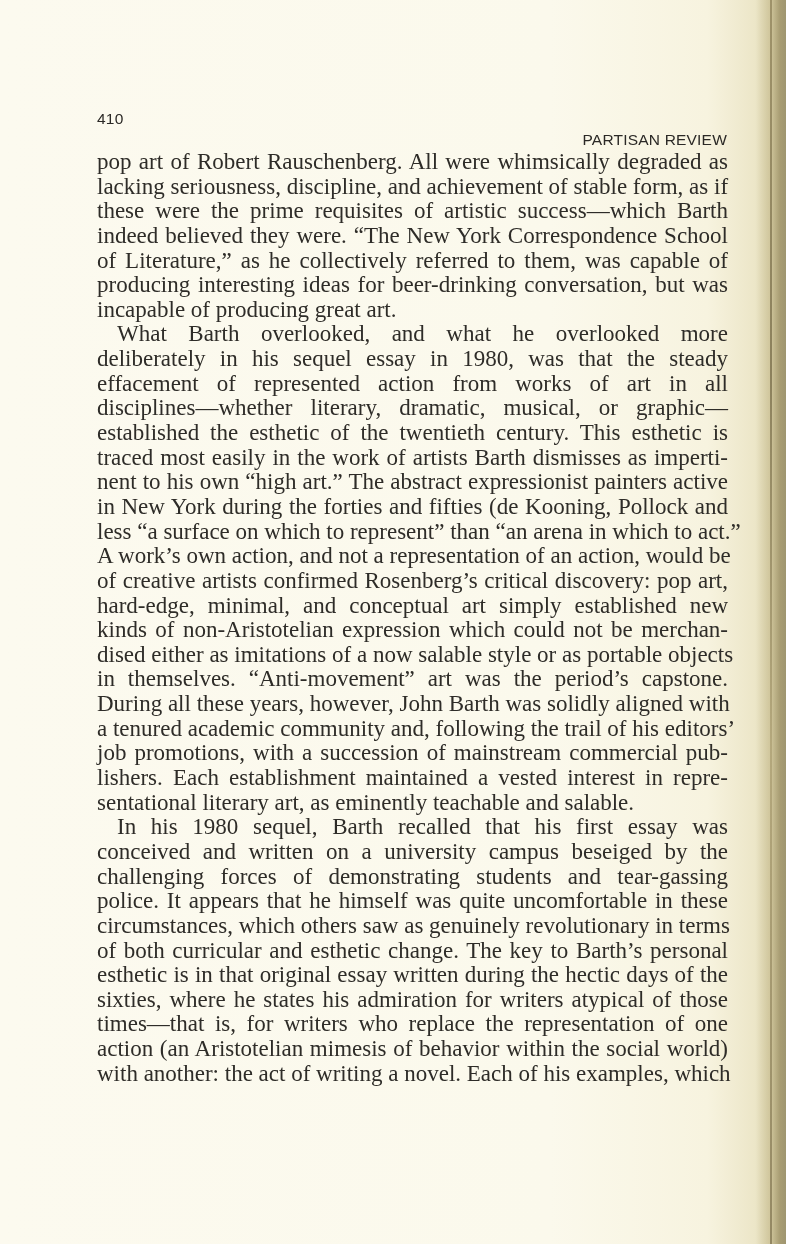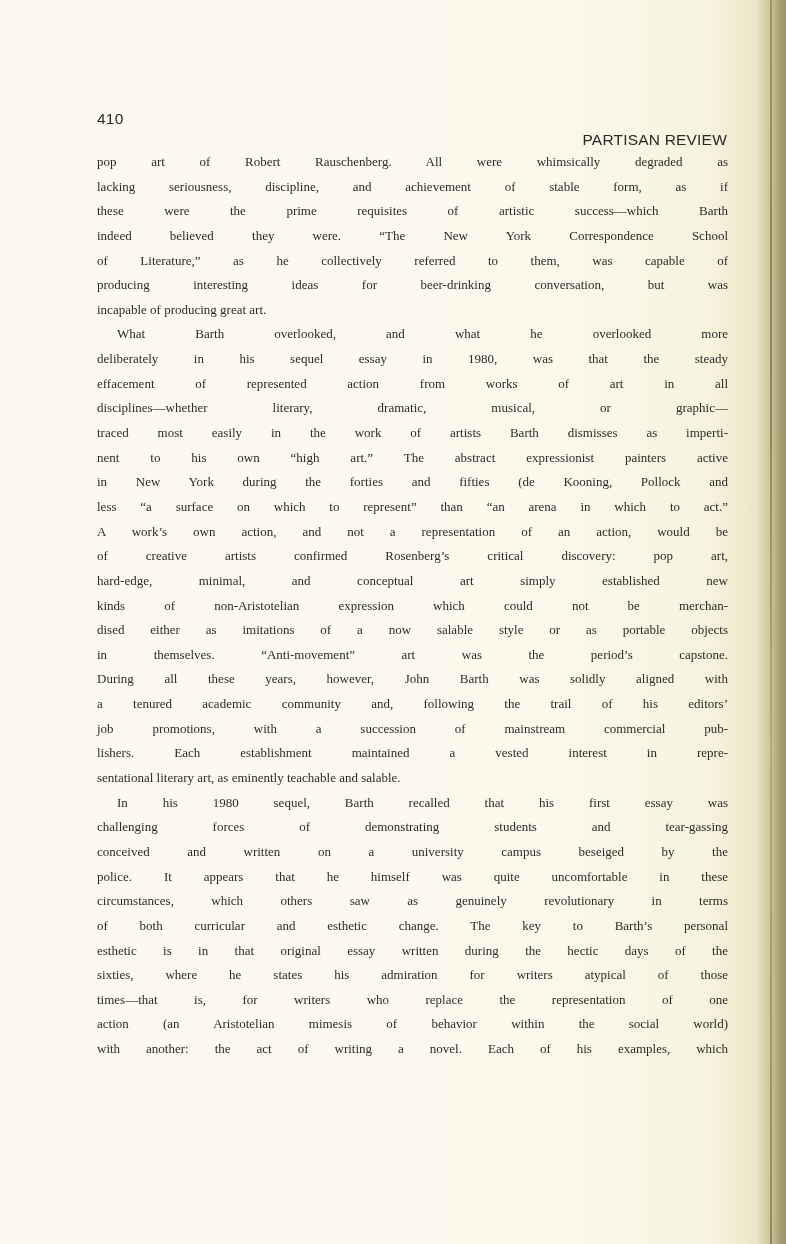--- a/index.html
+++ b/index.html
@@ -25,21 +25,21 @@
   }
   .running-head {
     position: absolute; top: 110px; left: 97px; width: 630px; height: 20px;
     font-family: "Liberation Sans", "DejaVu Sans", sans-serif;
     font-size: 15.5px; color: #2b2926; letter-spacing: 0.2px;
   }
   .folio { position: absolute; left: 0; top: 0; }
   .journal-title { position: absolute; right: 0; top: 0; margin-top: 21px; }
   .body-text {
     position: absolute; top: 150px; left: 97px; width: 631px;
-    font-size: 13px; line-height: 24.65px;
+    font-size: 23px; line-height: 24.65px;
   }
   .line {
     display: block; white-space: nowrap;
     text-align: justify; text-align-last: justify;
     height: 24.65px;
   }
   .line.last { text-align-last: left; }
   .line.indent { padding-left: 20px; }
 </style>
 </head>
@@ -56,38 +56,39 @@
       <span class="line">lacking seriousness, discipline, and achievement of stable form, as if</span>
       <span class="line">these were the prime requisites of artistic success—which Barth</span>
       <span class="line">indeed believed they were. “The New York Correspondence School</span>
       <span class="line">of Literature,” as he collectively referred to them, was capable of</span>
       <span class="line">producing interesting ideas for beer-drinking conversation, but was</span>
       <span class="line last">incapable of producing great art.</span>
       <span class="line indent">What Barth overlooked, and what he overlooked more</span>
       <span class="line">deliberately in his sequel essay in 1980, was that the steady</span>
       <span class="line">effacement of represented action from works of art in all</span>
       <span class="line">disciplines—whether literary, dramatic, musical, or graphic—</span>
+      <span class="line">established the esthetic of the twentieth century. This esthetic is</span>
       <span class="line">traced most easily in the work of artists Barth dismisses as imperti-</span>
       <span class="line">nent to his own “high art.” The abstract expressionist painters active</span>
       <span class="line">in New York during the forties and fifties (de Kooning, Pollock and</span>
       <span class="line">less “a surface on which to represent” than “an arena in which to act.”</span>
       <span class="line">A work’s own action, and not a representation of an action, would be</span>
       <span class="line">of creative artists confirmed Rosenberg’s critical discovery: pop art,</span>
       <span class="line">hard-edge, minimal, and conceptual art simply established new</span>
       <span class="line">kinds of non-Aristotelian expression which could not be merchan-</span>
       <span class="line">dised either as imitations of a now salable style or as portable objects</span>
       <span class="line">in themselves. “Anti-movement” art was the period’s capstone.</span>
       <span class="line">During all these years, however, John Barth was solidly aligned with</span>
       <span class="line">a tenured academic community and, following the trail of his editors’</span>
       <span class="line">job promotions, with a succession of mainstream commercial pub-</span>
       <span class="line">lishers. Each establishment maintained a vested interest in repre-</span>
       <span class="line last">sentational literary art, as eminently teachable and salable.</span>
       <span class="line indent">In his 1980 sequel, Barth recalled that his first essay was</span>
+      <span class="line">conceived and written on a university campus beseiged by the</span>
       <span class="line">challenging forces of demonstrating students and tear-gassing</span>
-      <span class="line">conceived and written on a university campus beseiged by the</span>
       <span class="line">police. It appears that he himself was quite uncomfortable in these</span>
       <span class="line">circumstances, which others saw as genuinely revolutionary in terms</span>
       <span class="line">of both curricular and esthetic change. The key to Barth’s personal</span>
       <span class="line">esthetic is in that original essay written during the hectic days of the</span>
       <span class="line">sixties, where he states his admiration for writers atypical of those</span>
       <span class="line">times—that is, for writers who replace the representation of one</span>
       <span class="line">action (an Aristotelian mimesis of behavior within the social world)</span>
       <span class="line">with another: the act of writing a novel. Each of his examples, which</span>
     </div>
 

